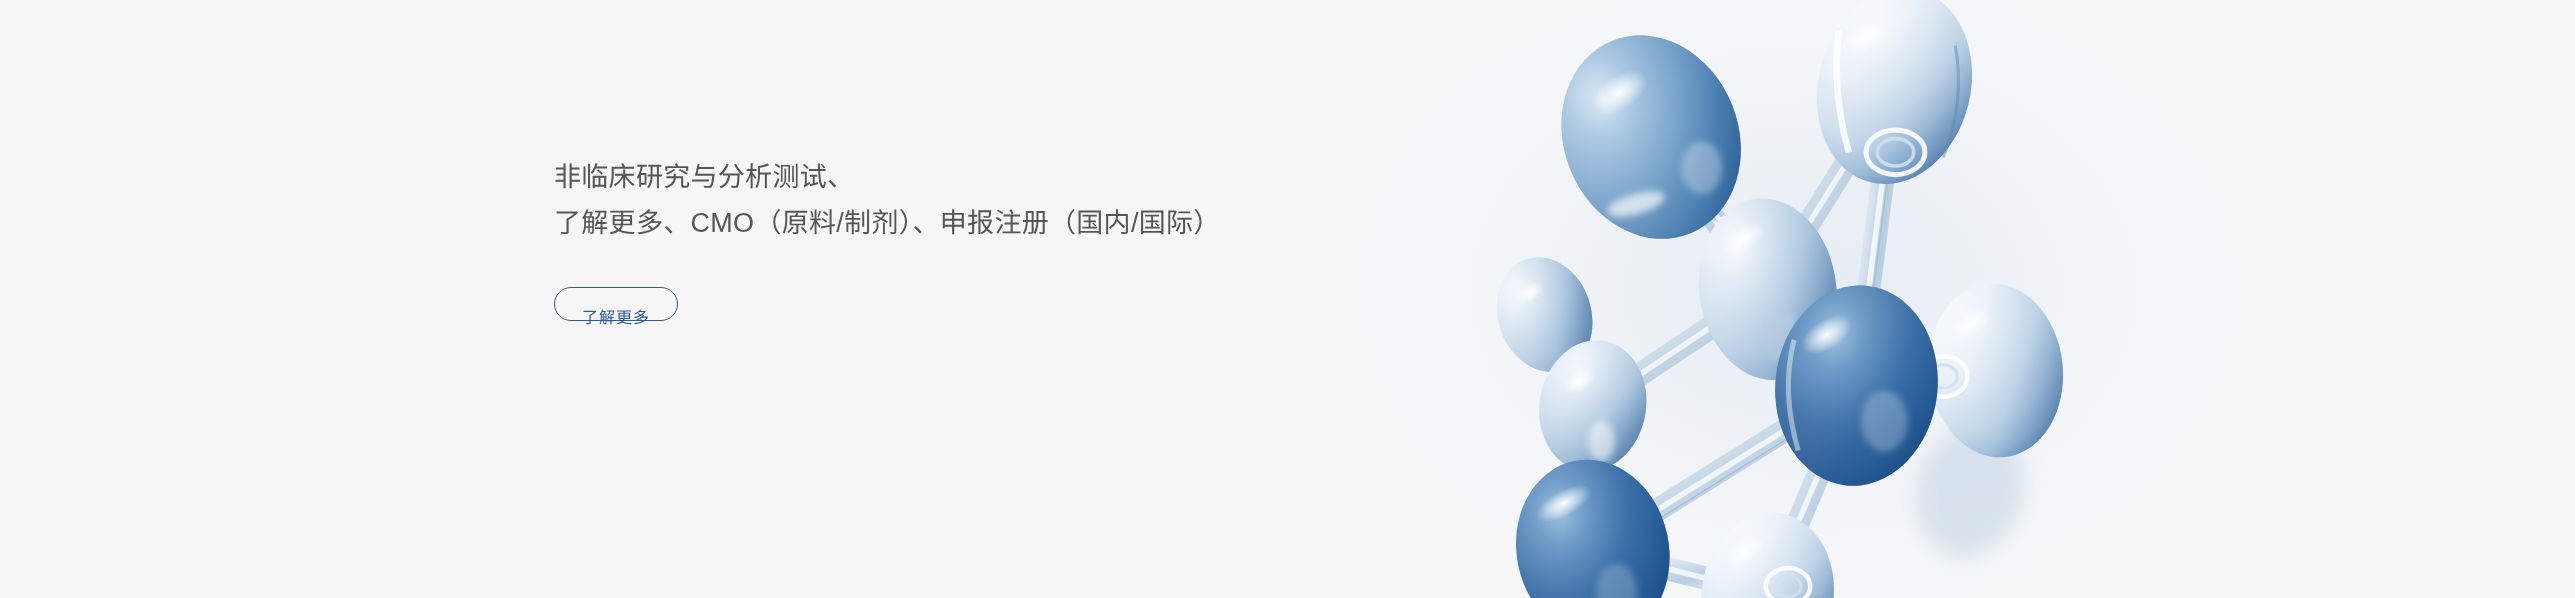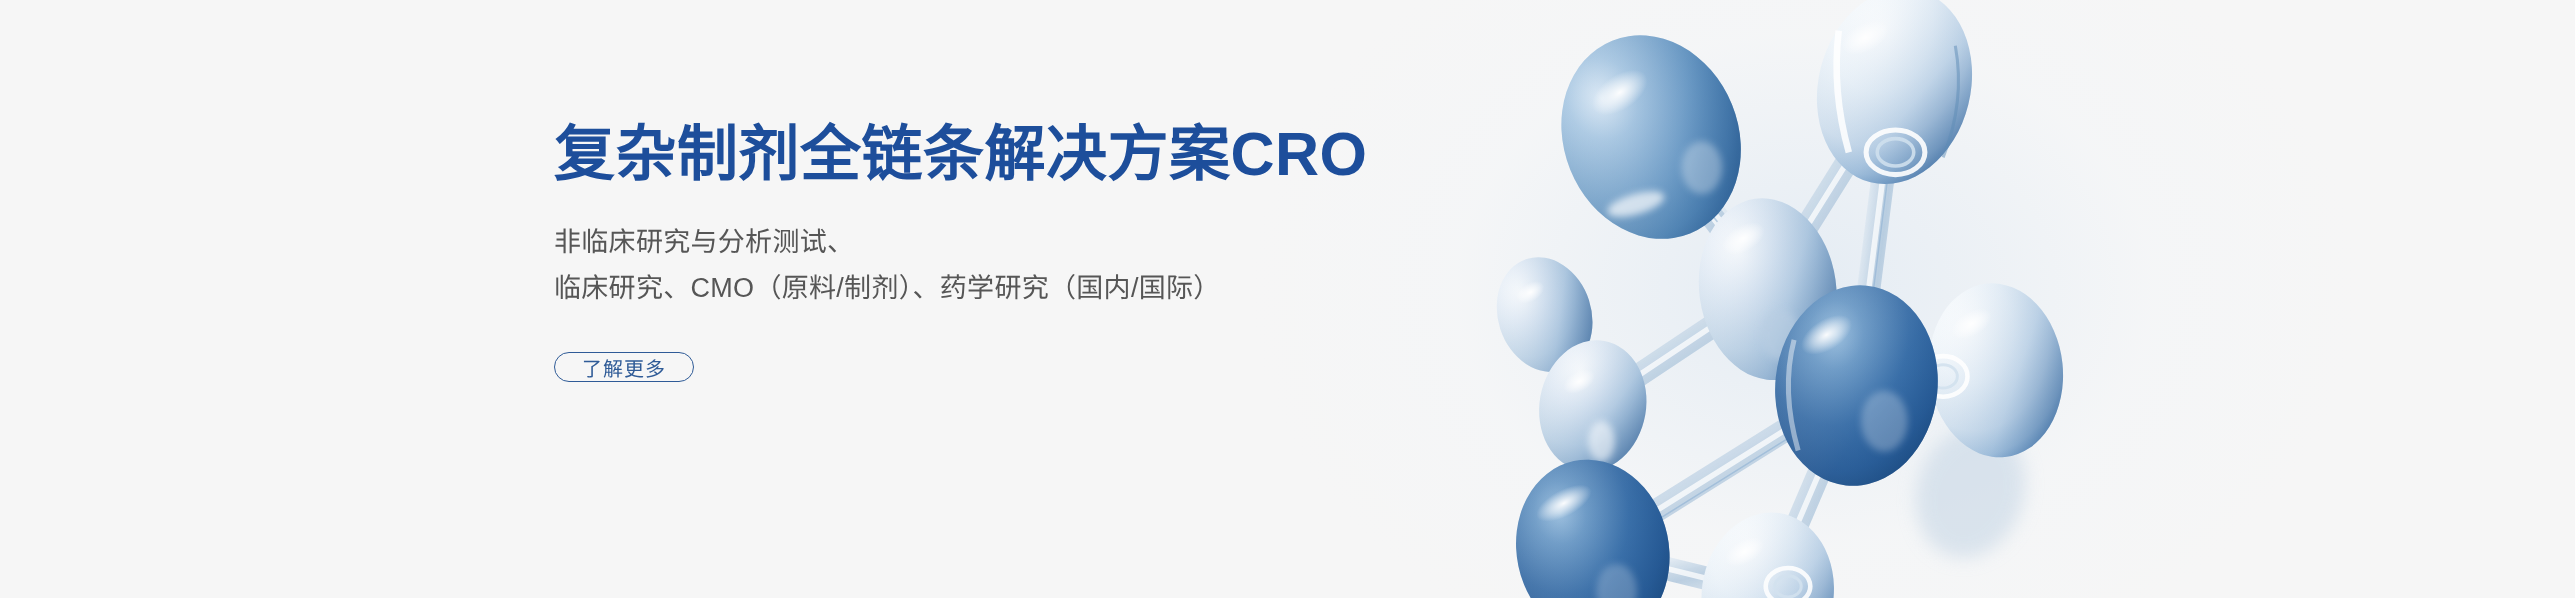--- a/index.html
+++ b/index.html
@@ -59,27 +59,27 @@
     letter-spacing: 0.3px;
     white-space: nowrap;
   }
 
   .cta-wrap {
     margin-top: 40px;
   }
   .cta {
     display: inline-block;
     box-sizing: border-box;
-    padding: 2px 27px;
+    padding: 16px 27px;
     height: 30px;
     line-height: 28px;
     border: 1px solid #2f5b97;
     border-radius: 515px;
     color: #2f5b97;
-    font-size: 20px;
+    font-size: 16px;
     letter-spacing: 1px;
     background: transparent;
     cursor: pointer;
     text-align: center;
     white-space: nowrap;
   }
 
   
   .molecule {
     position: absolute;
@@ -272,25 +272,24 @@
         <g opacity="0.88">
           <ellipse cx="600" cy="1186" rx="44" ry="36" fill="none" stroke="#ffffff" stroke-width="9"></ellipse>
           <ellipse cx="600" cy="1186" rx="26" ry="21" fill="none" stroke="#d3e2ef" stroke-width="6"></ellipse>
         </g>
       </g>
     </svg>
   </div>
 
   <div class="text-col">
 
-    <h1 class="headline">复杂制剂全链条解决方案CRO</h1>
 
     <div class="subs">
       <div class="sub-line">非临床研究与分析测试、</div>
-      <div class="sub-line">临床研究、CMO（原料/制剂）、药学研究（国内/国际）</div>
+      <div class="sub-line">了解更多、CMO（原料/制剂）、申报注册（国内/国际）</div>
     </div>
 
     <div class="cta-wrap">
       <button class="cta">了解更多</button>
     </div>
   </div>
 
 </div>
 
 

